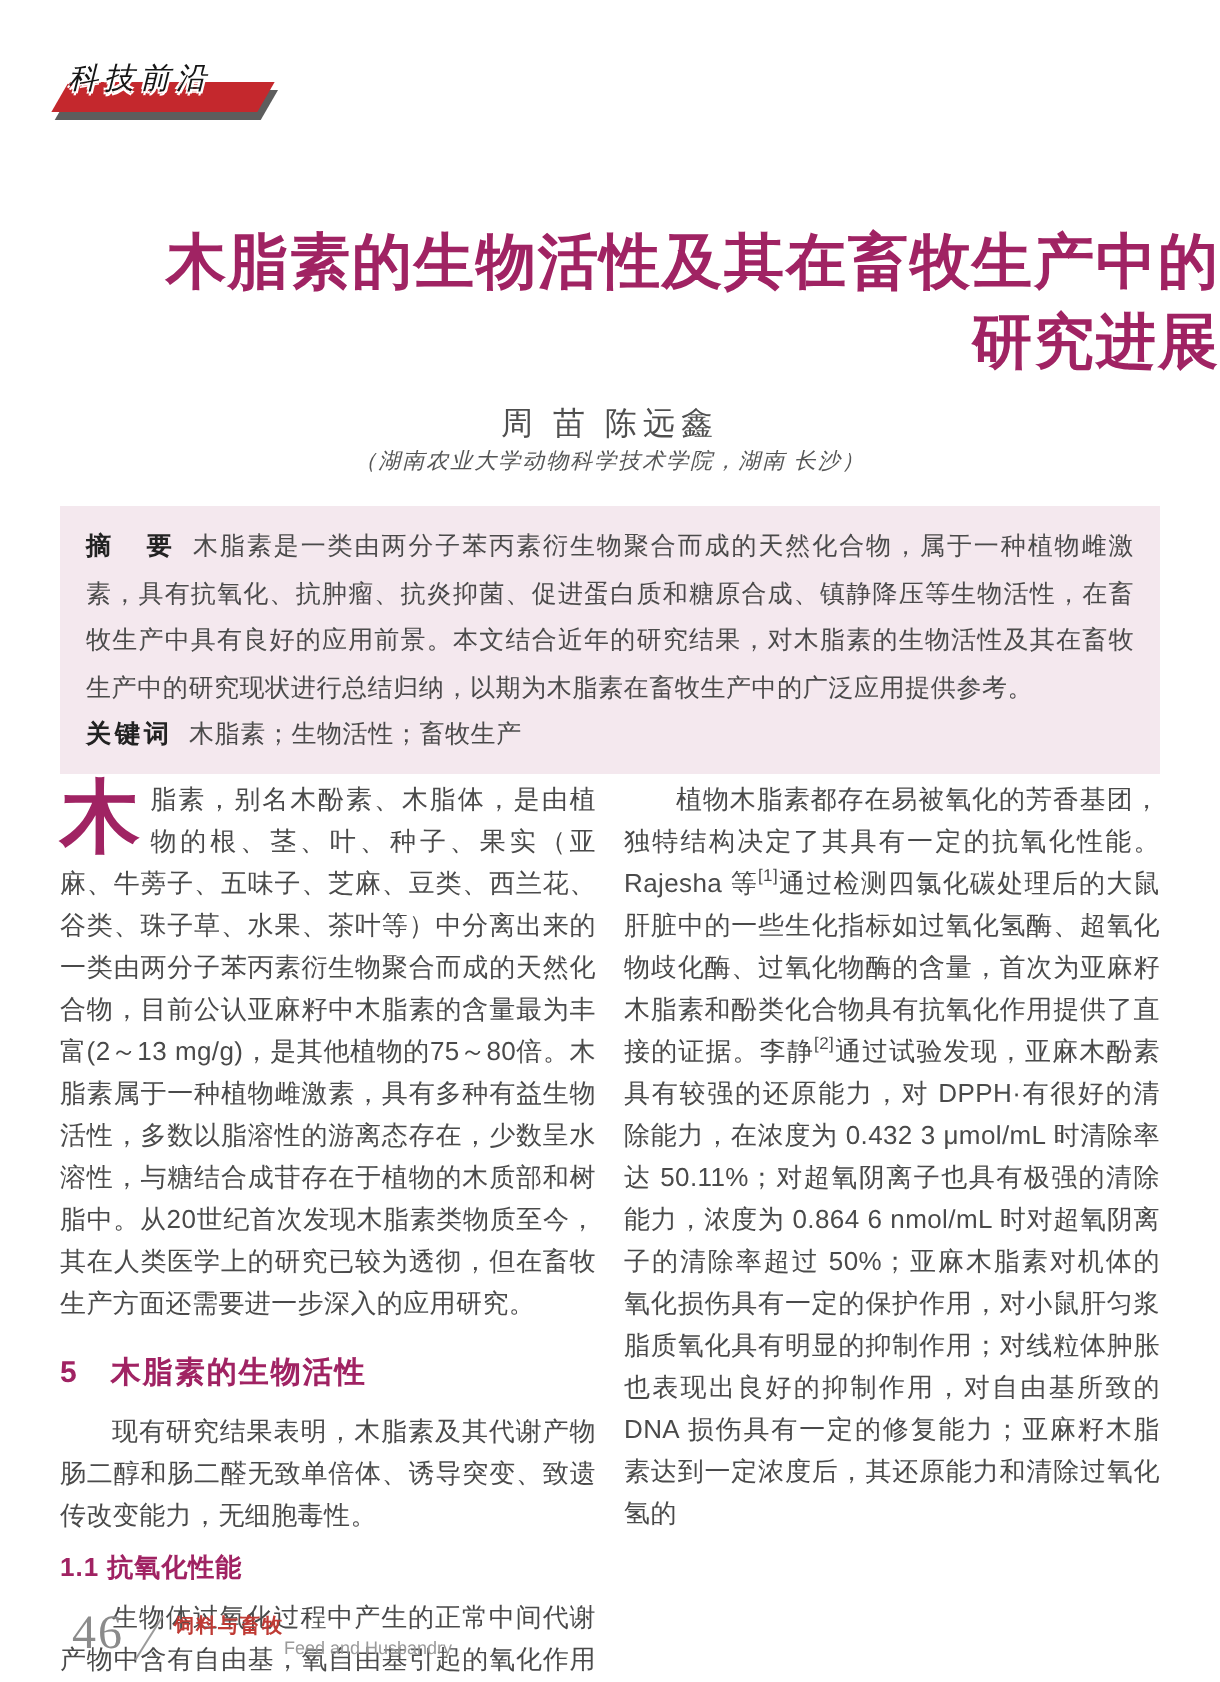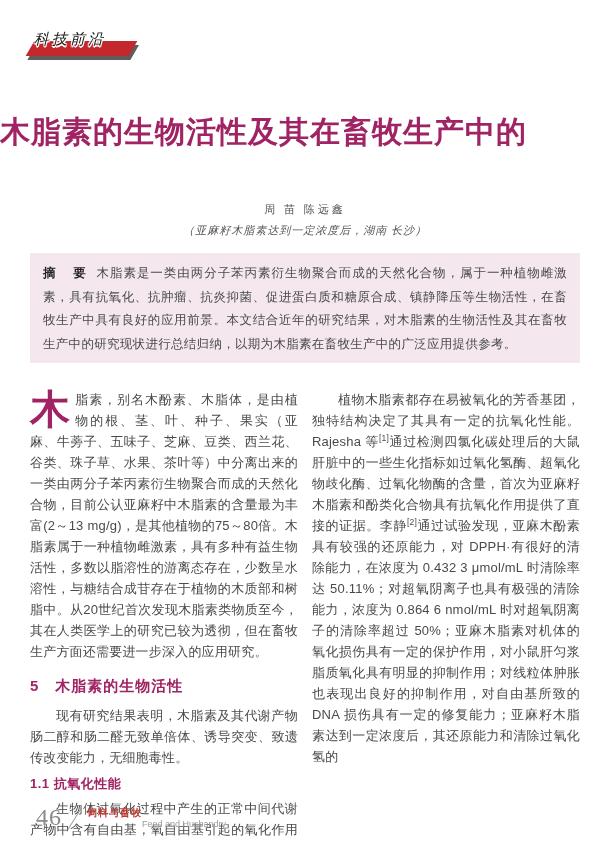--- a/index.html
+++ b/index.html
@@ -27,27 +27,27 @@
   }
   .banner-text{
     position:absolute;left:10px;top:0px;width:110px;
     font-size:15px;font-weight:400;font-style:italic;
     color:#161616;letter-spacing:3px;white-space:nowrap;
     text-shadow:-1px -1px 0 #fff,1px -1px 0 #fff,-1px 1px 0 #fff,1px 1px 0 #fff,0 2px 0 #fff;
   }
   
   .title{
     position:absolute;top:112px;left:0;right:0;
-    text-align:left;color:var(--accent);
+    text-align:right;color:var(--accent);
     font-size:30px;font-weight:700;line-height:40px;letter-spacing:1px;
   }
   .authors{
     position:absolute;top:202px;left:0;right:0;text-align:center;
     font-family:"Liberation Serif","DejaVu Serif",serif;
-    font-size:11px;color:#4f4f4f;letter-spacing:3px;
+    font-size:16px;color:#4f4f4f;letter-spacing:3px;
   }
   .affiliation{
     position:absolute;top:223px;left:0;right:0;text-align:center;
     font-family:"Liberation Serif","DejaVu Serif",serif;font-style:italic;
     font-size:11px;color:#555;letter-spacing:1px;
   }
   
   .abstract-box{
     position:absolute;top:253px;left:30px;width:550px;
     background:var(--abstract-bg);
@@ -103,26 +103,28 @@
 </head>
 <body>
 
 <div class="banner">
   <div class="banner-bar"></div>
   <div class="banner-text">科技前沿</div>
 </div>
 
 <div class="title">
   <div>木脂素的生物活性及其在畜牧生产中的</div>
+  <div>研究进展</div>
 </div>
 <div class="authors">周 苗  陈远鑫</div>
-<div class="affiliation">（亚麻籽木脂素达到一定浓度后，湖南 长沙）</div>
+<div class="affiliation">（湖南农业大学动物科学技术学院，湖南 长沙）</div>
 
 <div class="abstract-box">
   <p><span class="lbl">摘　要</span><span>木脂素是一类由两分子苯丙素衍生物聚合而成的天然化合物，属于一种植物雌激素，具有抗氧化、抗肿瘤、抗炎抑菌、促进蛋白质和糖原合成、镇静降压等生物活性，在畜牧生产中具有良好的应用前景。本文结合近年的研究结果，对木脂素的生物活性及其在畜牧生产中的研究现状进行总结归纳，以期为木脂素在畜牧生产中的广泛应用提供参考。</span></p>
+  <p><span class="lbl">关键词</span><span>木脂素；生物活性；畜牧生产</span></p>
 </div>
 
 <div class="columns">
   <div class="col">
     <p class="para"><span class="dropcap">木</span><span>脂素，别名木酚素、木脂体，是由植物的根、茎、叶、种子、果实（亚麻、牛蒡子、五味子、芝麻、豆类、西兰花、谷类、珠子草、水果、茶叶等）中分离出来的一类由两分子苯丙素衍生物聚合而成的天然化合物，目前公认亚麻籽中木脂素的含量最为丰富(2～13 mg/g)，是其他植物的75～80倍。木脂素属于一种植物雌激素，具有多种有益生物活性，多数以脂溶性的游离态存在，少数呈水溶性，与糖结合成苷存在于植物的木质部和树脂中。从20世纪首次发现木脂素类物质至今，其在人类医学上的研究已较为透彻，但在畜牧生产方面还需要进一步深入的应用研究。</span></p>
     <h2 class="sec">5　木脂素的生物活性</h2>
     <p class="para indent">现有研究结果表明，木脂素及其代谢产物肠二醇和肠二醛无致单倍体、诱导突变、致遗传改变能力，无细胞毒性。</p>
     <h3 class="subsec">1.1 抗氧化性能</h3>
     <p class="para indent">生物体过氧化过程中产生的正常中间代谢产物中含有自由基，氧自由基引起的氧化作用会导致生物组织损伤，为了保护损伤的组织就要清除自由基，即抗</p>
   </div>

